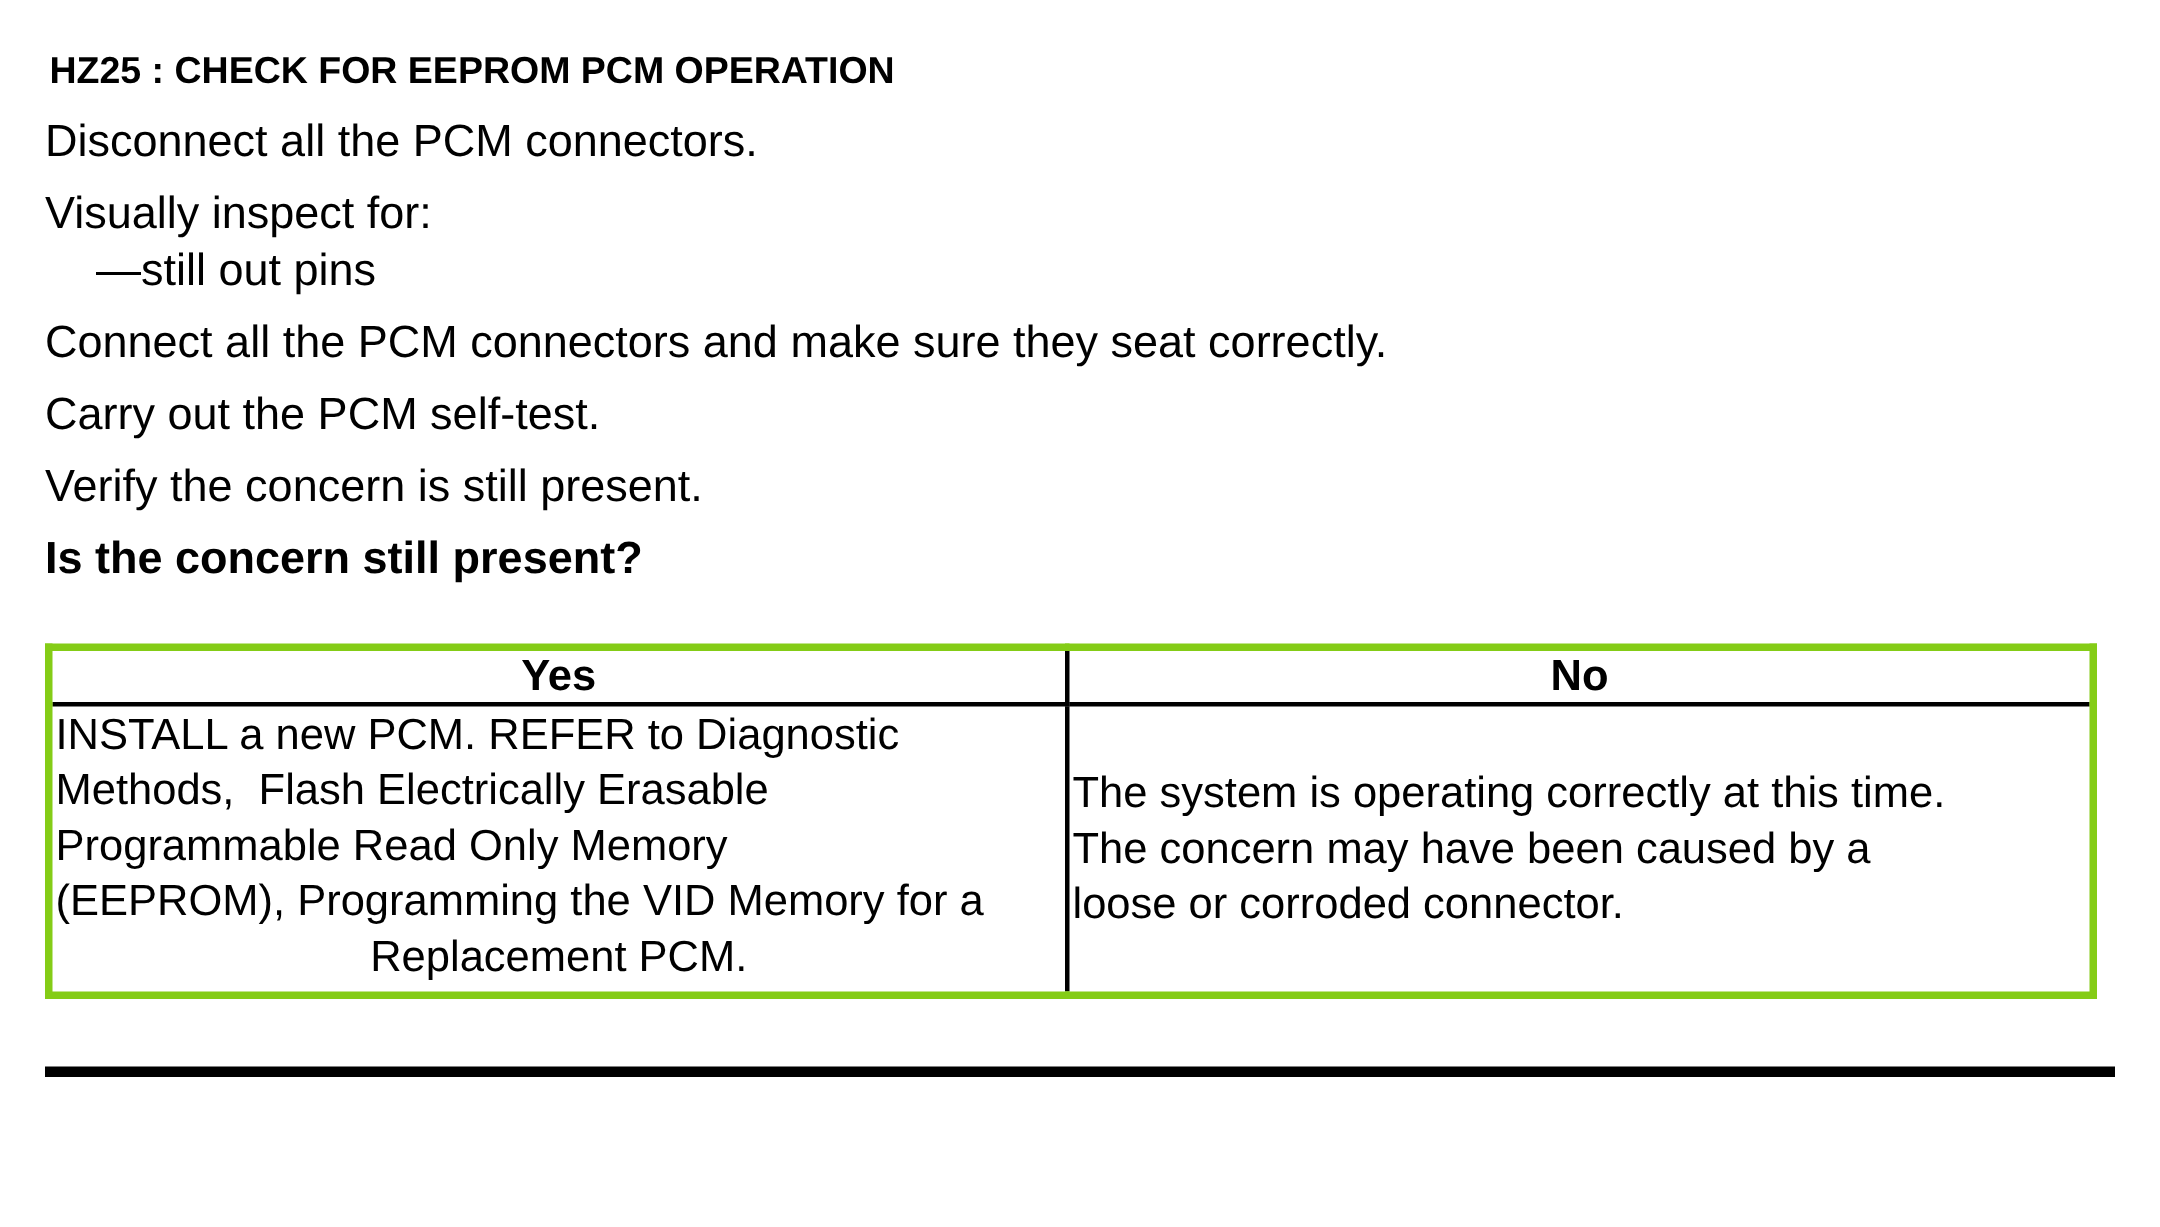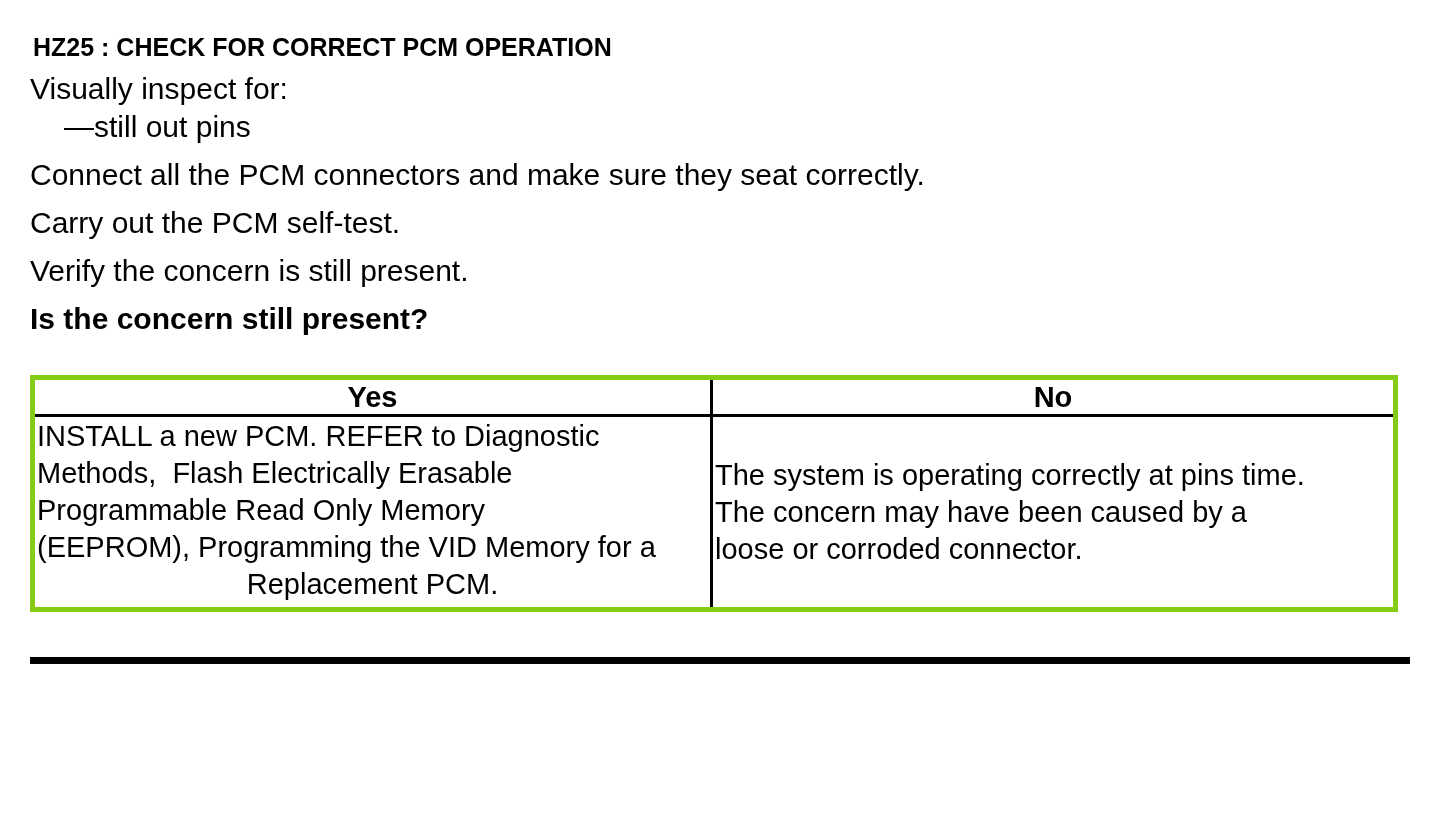--- a/index.html
+++ b/index.html
@@ -103,22 +103,23 @@
     width: 1380px;
     height: 7px;
     background: #000000;
   }
 </style>
 </head>
 <body>
 
 <div class="page">
 
-  <h1 class="heading">HZ25 : CHECK FOR CORRECT PCM OPERATION</h1>
+  <h1 class="heading">HZ25 : CHECK FOR EEPROM PCM OPERATION</h1>
 
+  <p class="step">Disconnect all the PCM connectors.</p>
 
   <div class="step-group">
     <p class="step intro">Visually inspect for:</p>
     <div class="indent-list">
         <div class="line">—still out pins</div>
       </div>
   </div>
 
   <p class="step">Connect all the PCM connectors and make sure they seat correctly.</p>
 
@@ -142,21 +143,21 @@
     <tbody>
       <tr>
         <td class="yes-cell">
             <div class="line">INSTALL a new PCM. REFER to Diagnostic</div>
             <div class="line">Methods,  Flash Electrically Erasable</div>
             <div class="line">Programmable Read Only Memory</div>
             <div class="line">(EEPROM), Programming the VID Memory for a</div>
             <div class="line">Replacement PCM.</div>
           </td>
         <td class="no-cell">
-            <div class="line">The system is operating correctly at pins time.</div>
+            <div class="line">The system is operating correctly at this time.</div>
             <div class="line">The concern may have been caused by a</div>
             <div class="line">loose or corroded connector.</div>
           </td>
       </tr>
     </tbody>
   </table>
 
   <div class="bottom-rule"></div>
 
 </div>

